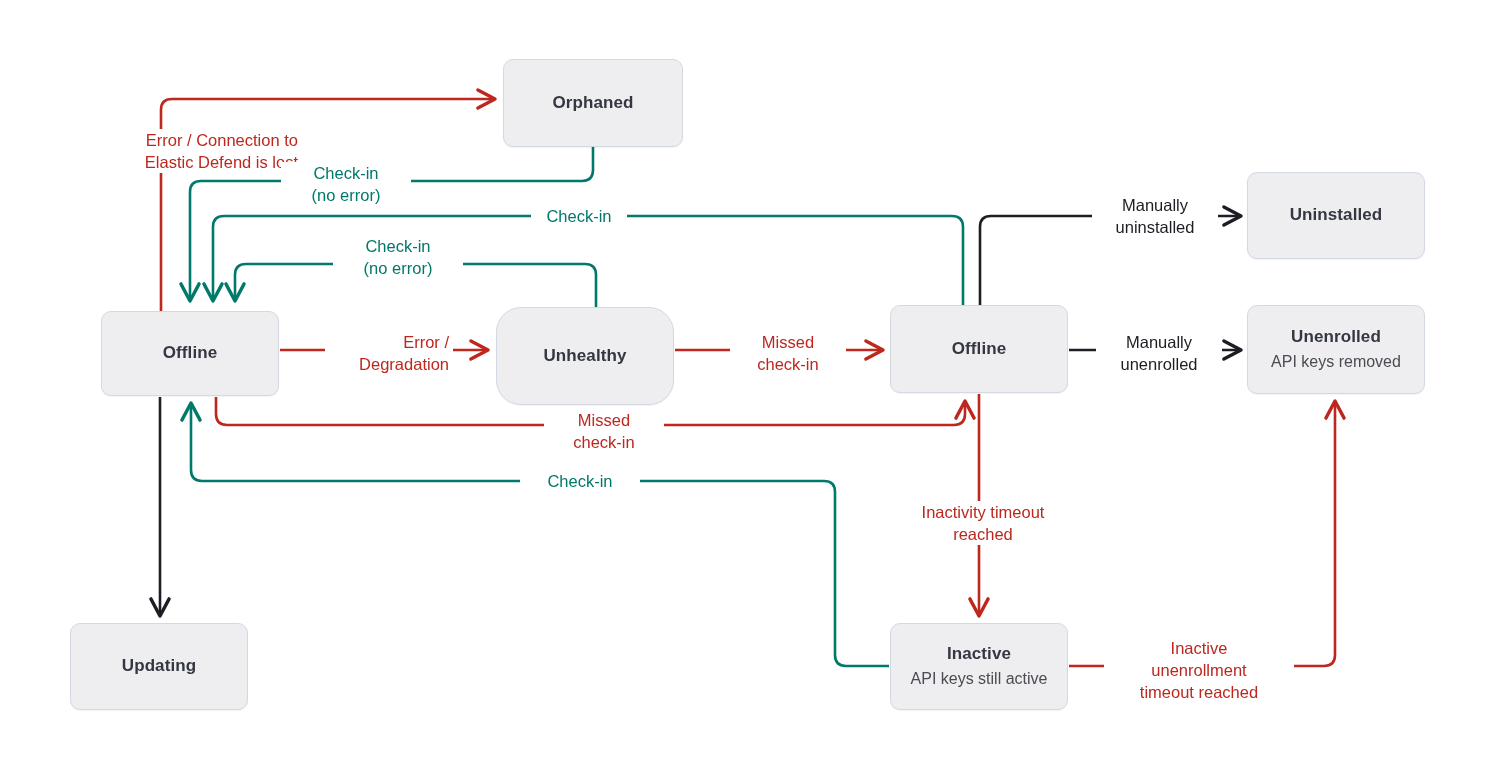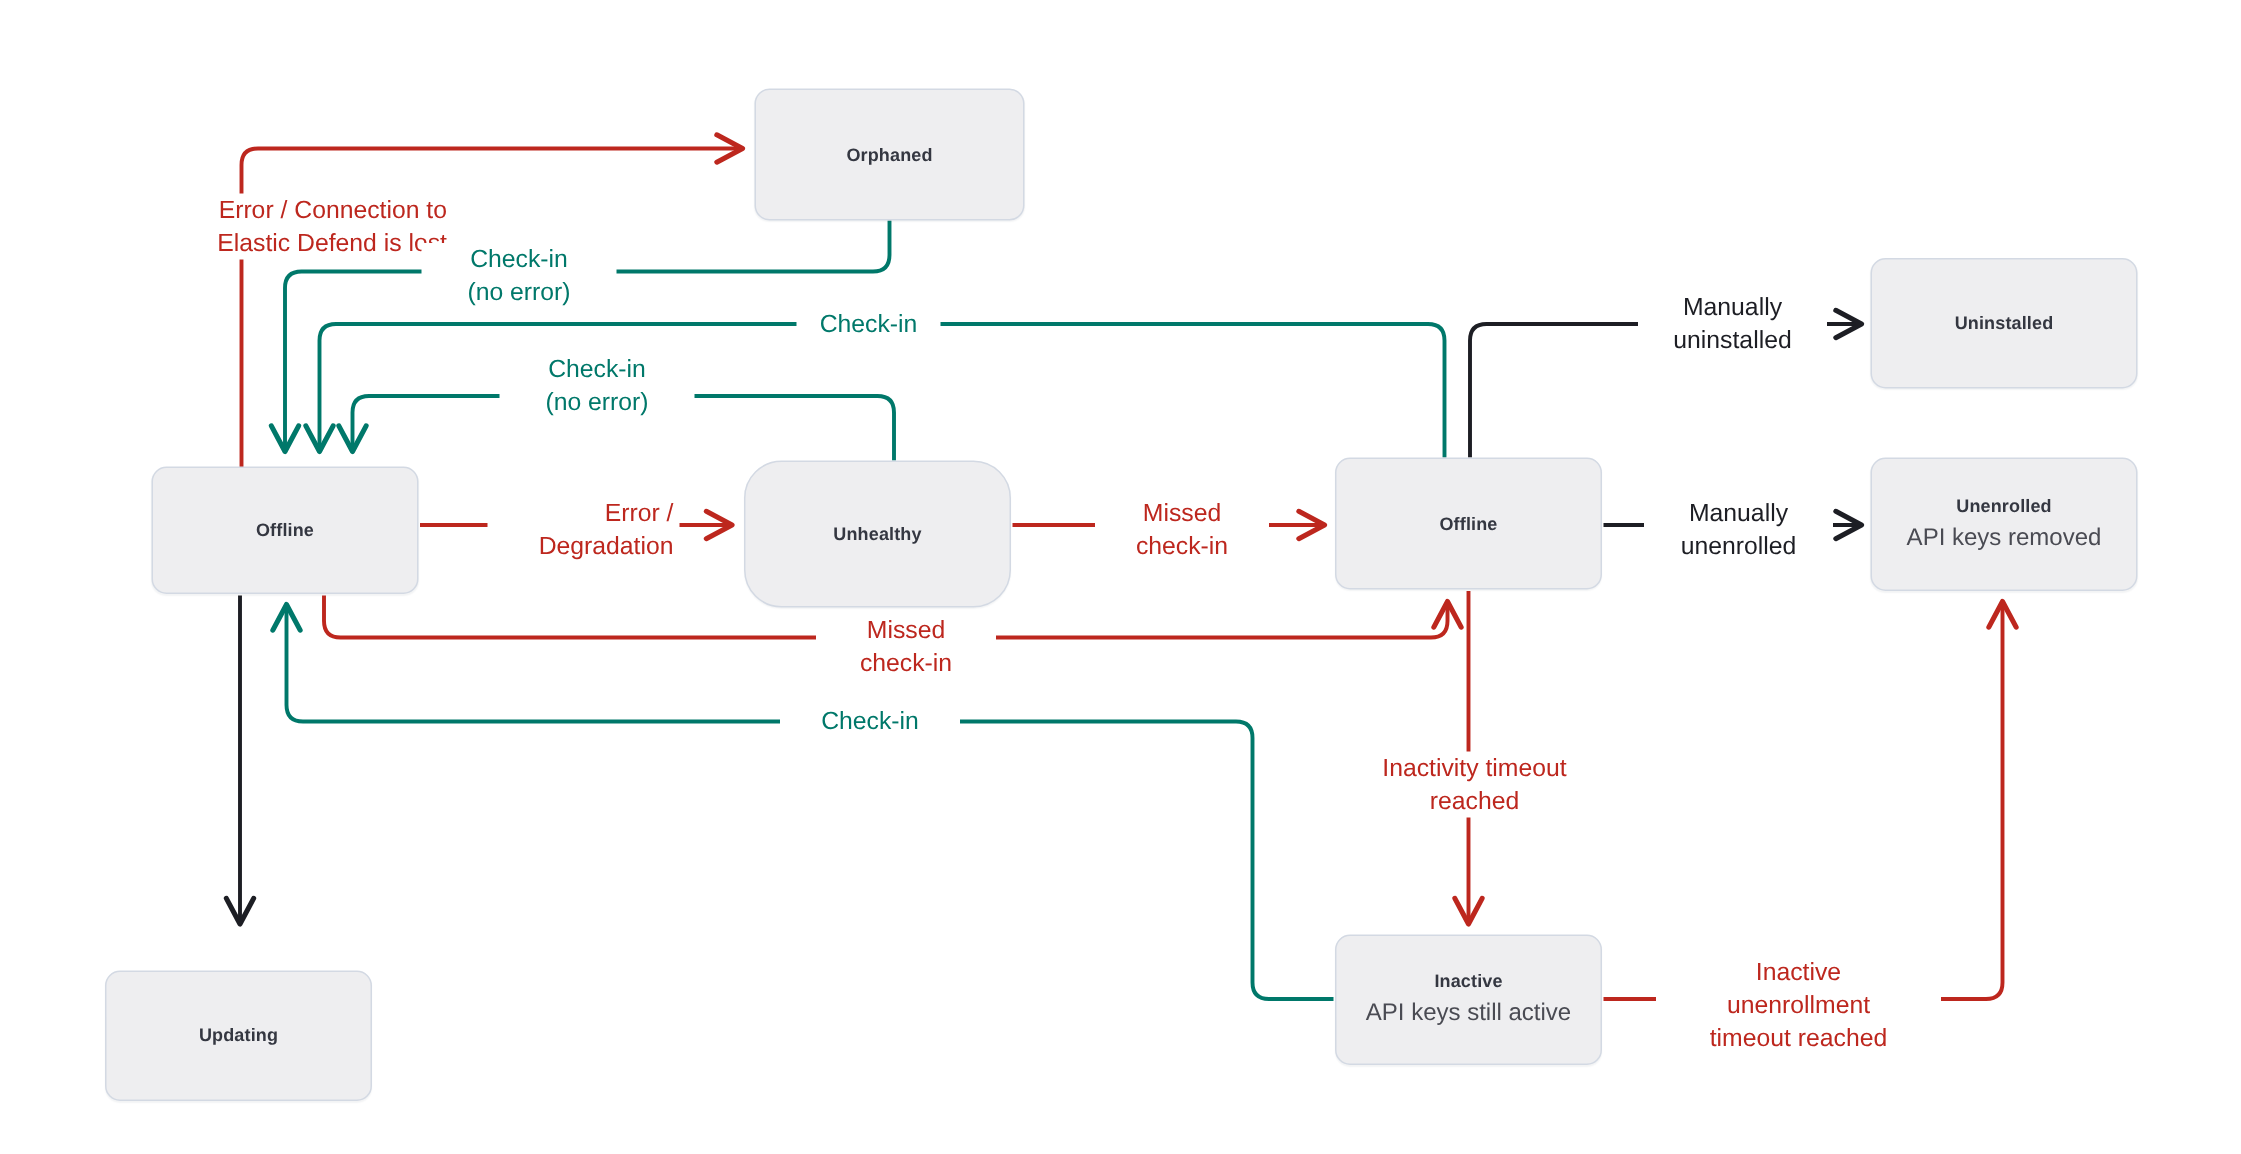--- a/index.html
+++ b/index.html
@@ -32,21 +32,21 @@
     border: 1px solid #d3d9e3;
     border-radius: 10px;
     display: flex;
     flex-direction: column;
     align-items: center;
     justify-content: center;
     z-index: 5;
     box-shadow: 0 1px 1px rgba(20,30,60,0.05);
   }
   .node .title {
-    font-size: 12px;
+    font-size: 17px;
     font-weight: bold;
     color: #343741;
     letter-spacing: 0.1px;
     line-height: 1.2;
   }
   .node .sub {
     font-size: 16px;
     font-weight: normal;
     color: #4a4b53;
     line-height: 1.25;
@@ -136,21 +136,21 @@
 
   <div class="node" style="left:1247px; top:172px; width:178px; height:87px;">
     <span class="title">Uninstalled</span>
   </div>
 
   <div class="node" style="left:1247px; top:305px; width:178px; height:89px;">
     <span class="title">Unenrolled</span>
     <span class="sub">API keys removed</span>
   </div>
 
-  <div class="node" style="left:70px; top:623px; width:178px; height:87px;margin-top:24px;">
+  <div class="node" style="left:70px; top:623px; width:178px; height:87px;">
     <span class="title">Updating</span>
   </div>
 
   <div class="node" style="left:890px; top:623px; width:178px; height:87px;">
     <span class="title">Inactive</span>
     <span class="sub">API keys still active</span>
   </div>
 
   <div class="wlabel red left" style="left:64px; top:129px; width:230px;">Error / Connection to
 Elastic Defend is lost</div>

